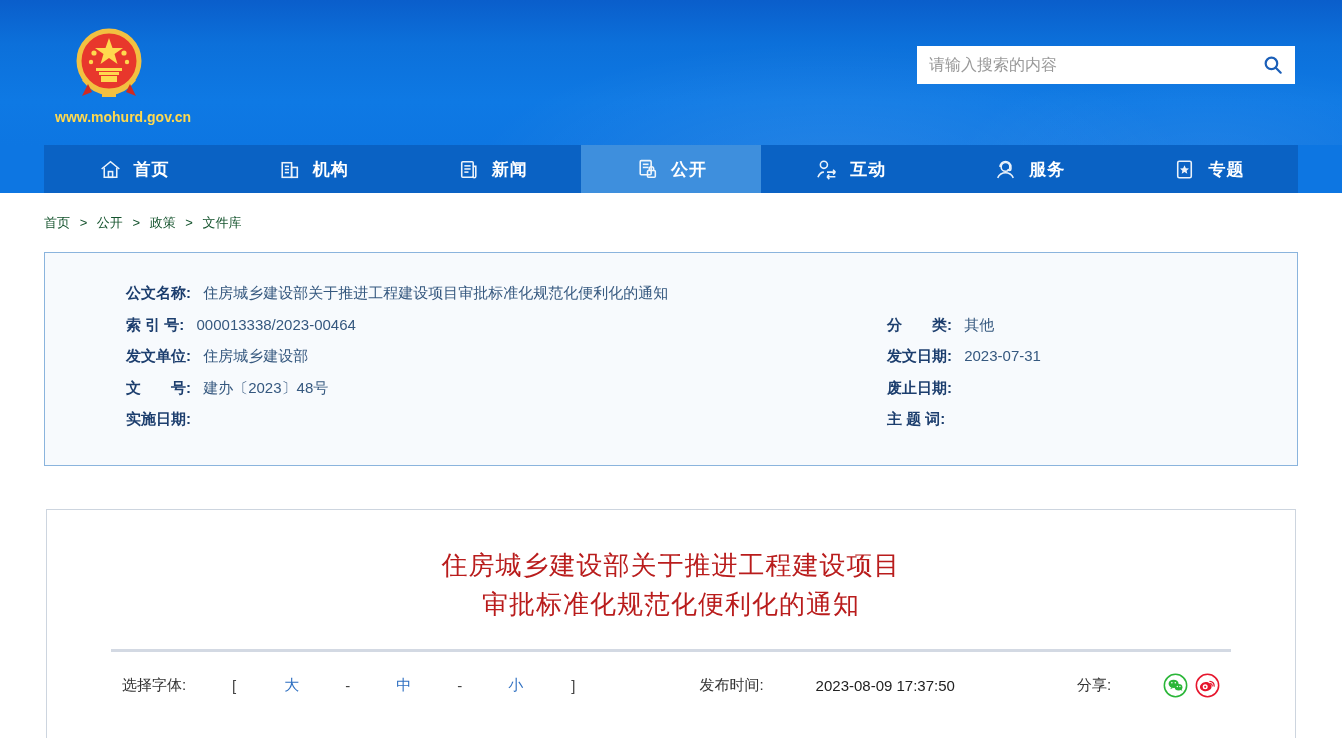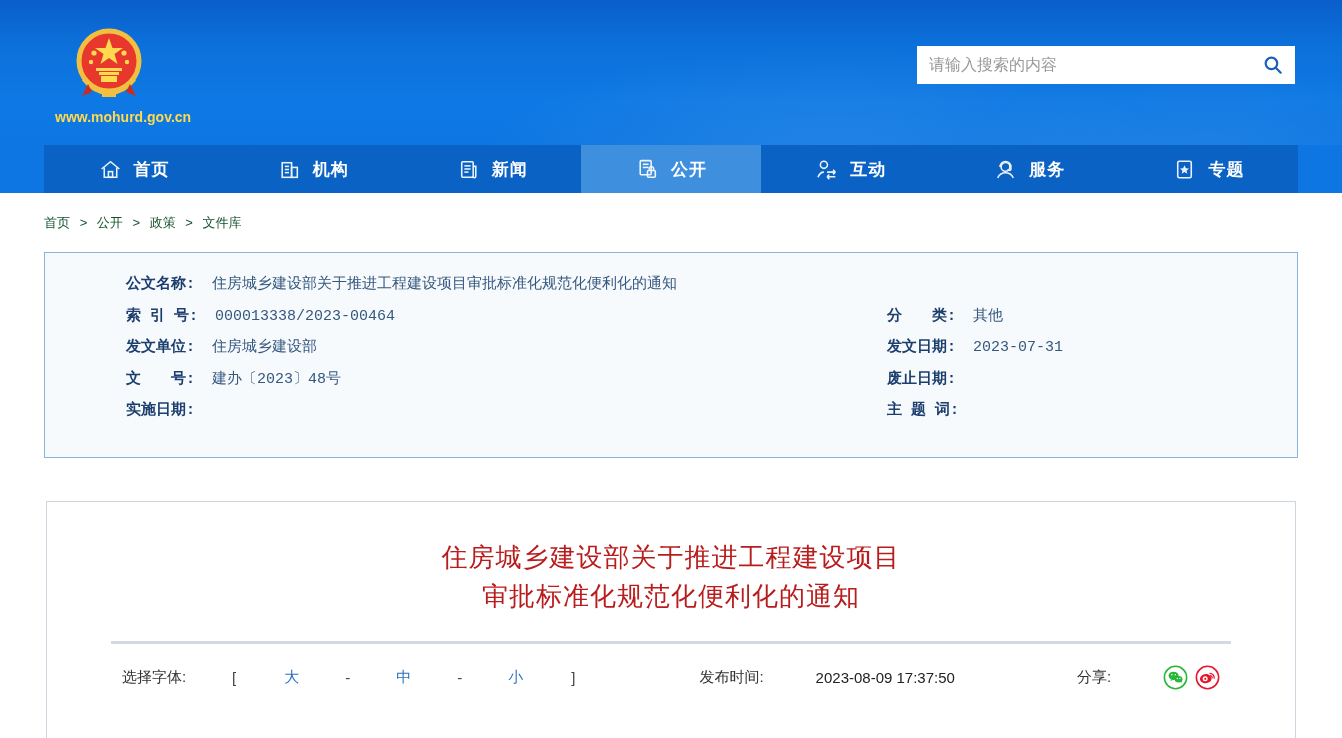--- a/index.html
+++ b/index.html
@@ -32,21 +32,21 @@
     color:#fff; font-size:17px; font-weight:bold; cursor:pointer; letter-spacing:1px; }
   .nav-item.active { background:#3e8fdd; }
   .nav-item svg { opacity:.92; }
 
   
   .breadcrumb { margin:21px 0 0 44px; font-size:13px; color:#14532d; }
   .breadcrumb .sep { margin:0 6px; }
   .crumb { cursor:pointer; }
 
   
-  .meta-box { margin:20px 44px 0; background:#f7fafd; border:1px solid #8ab4dd; padding:16px 0 30px; font-size:15px;font-family:Liberation Mono, monospace; }
+  .meta-box { margin:20px 44px 0; background:#f7fafd; border:1px solid #8ab4dd; padding:24px 0 30px; font-size:15px; }
   .meta-row { line-height:31.5px; white-space:nowrap; }
   .meta-label { color:#1c3e6e; font-weight:bold; }
   .meta-value { color:#35587f; margin-left:8px; }
   .name-row { padding-left:81px; }
   .meta-cols { display:flex; }
   .col-l { width:842px; padding-left:81px; }
   .col-r { flex:1; }
 
   
   .article-box { margin:43px 46px 0; border:1px solid #cdd5df; background:#fff; height:420px; }

